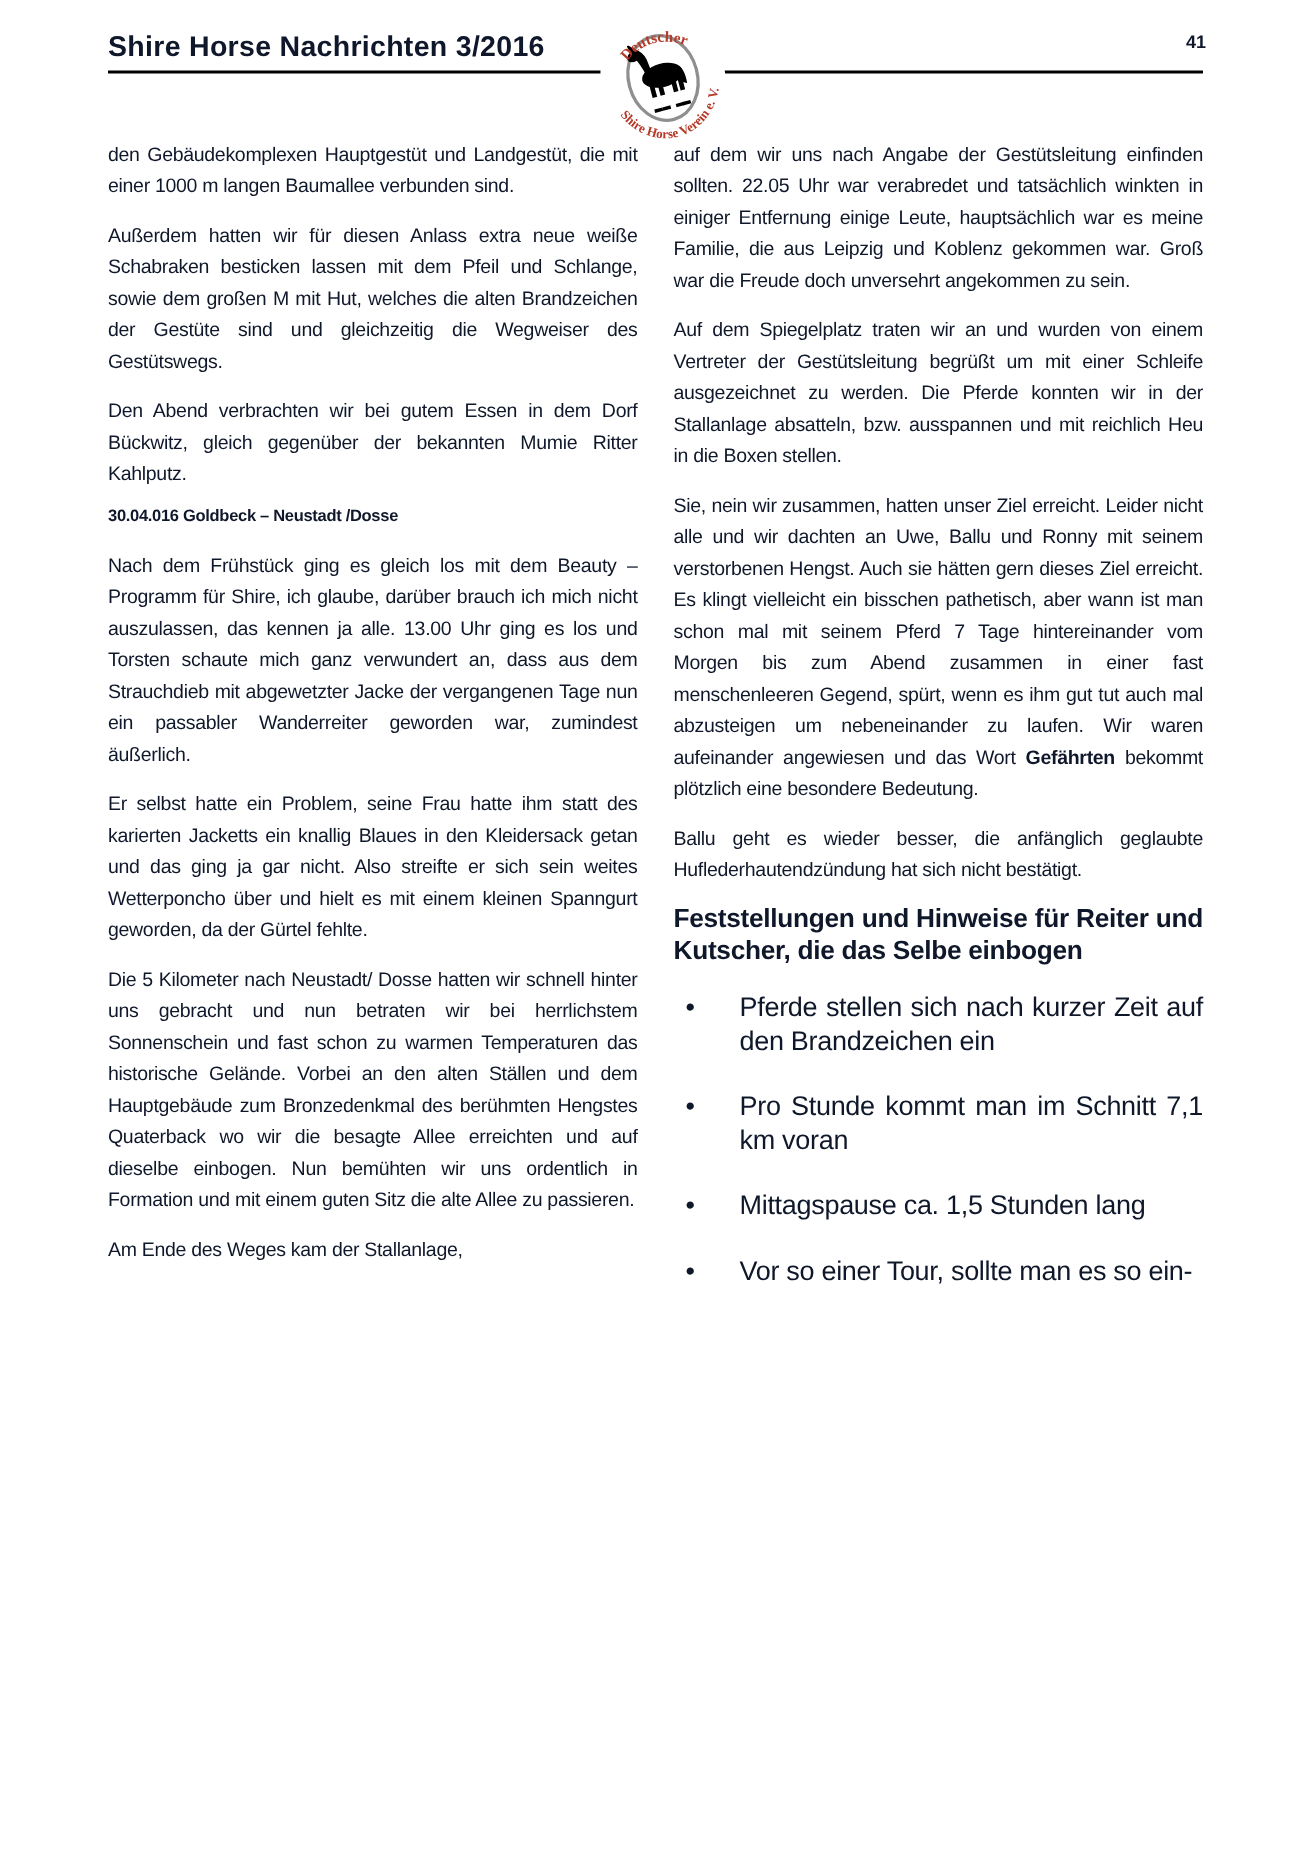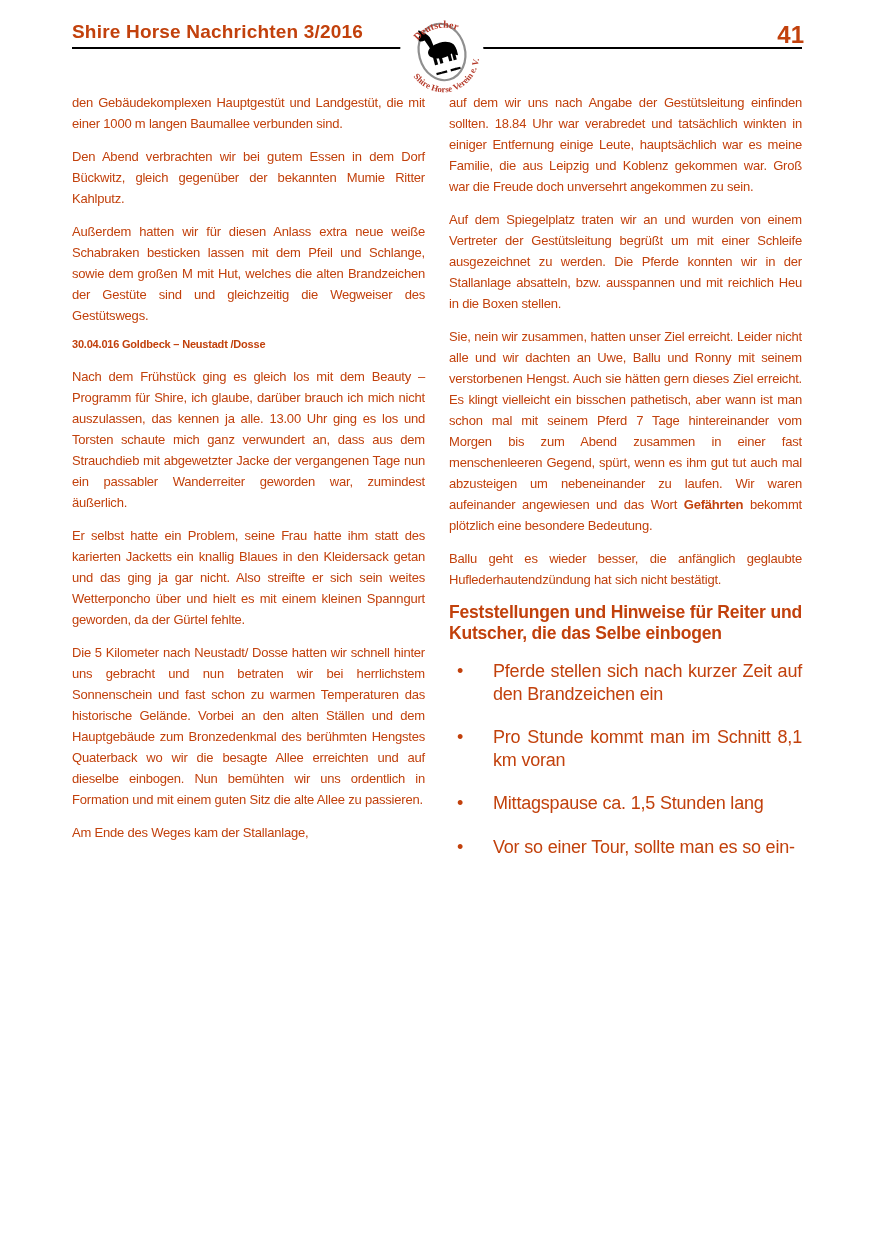--- a/index.html
+++ b/index.html
@@ -2,35 +2,35 @@
 <html lang="de"><head>
 <meta charset="utf-8">
 <style>
   html, body { margin: 0; padding: 0; background: #ffffff; }
   .page {
     position: relative;
     width: 874px;
     height: 1240px;
     background: #ffffff;
     font-family: "Liberation Sans", sans-serif;
-    color: #c2410c;
+    color: #0f172a;
     overflow: hidden;
   }
   
   .header-title {
     position: absolute;
     top: 21px; left: 72px;
     font-size: 19px;
     font-weight: bold;
     letter-spacing: 0.2px;
   }
   .page-number {
     position: absolute;
     top: 21px; right: 70px;
-    font-size: 24px;
+    font-size: 12px;
     font-weight: bold;
     text-align: center;
   }
   .header-rule {
     position: absolute;
     top: 47px; left: 72px;
     width: 730px; height: 2px;
     background: #000000;
   }
   
@@ -148,43 +148,43 @@
       <text class="logo-arc-text" font-size="9.5" fill="#b53a2a">
         <textPath href="#arcBottom" startOffset="50%" text-anchor="middle">Shire Horse Verein e. V.</textPath>
       </text>
     </svg>
   </div>
 
   <div class="columns">
 
     <div class="col">
       <p>den Gebäudekomplexen Hauptgestüt und Landgestüt, die mit einer 1000 m langen Baumallee verbunden sind.</p>
+      <p>Außerdem hatten wir für diesen Anlass extra neue weiße Schabraken besticken lassen mit dem Pfeil und Schlange, sowie dem großen M mit Hut, welches die alten Brandzeichen der Gestüte sind und gleichzeitig die Wegweiser des Gestütswegs.</p>
       <p>Den Abend verbrachten wir bei gutem Essen in dem Dorf Bückwitz, gleich gegenüber der bekannten Mumie Ritter Kahlputz.</p>
-      <p>Außerdem hatten wir für diesen Anlass extra neue weiße Schabraken besticken lassen mit dem Pfeil und Schlange, sowie dem großen M mit Hut, welches die alten Brandzeichen der Gestüte sind und gleichzeitig die Wegweiser des Gestütswegs.</p>
       <h2 class="stage-heading">30.04.016 Goldbeck – Neustadt /Dosse</h2>
       <p>Nach dem Frühstück ging es gleich los mit dem Beauty – Programm für Shire, ich glaube, darüber brauch ich mich nicht auszulassen, das kennen ja alle. 13.00 Uhr ging es los und Torsten schaute mich ganz verwundert an, dass aus dem Strauchdieb mit abgewetzter Jacke der vergangenen Tage nun ein passabler Wanderreiter geworden war, zumindest äußerlich.</p>
       <p>Er selbst hatte ein Problem, seine Frau hatte ihm statt des karierten Jacketts ein knallig Blaues in den Kleidersack getan und das ging ja gar nicht. Also streifte er sich sein weites Wetterponcho über und hielt es mit einem kleinen Spanngurt geworden, da der Gürtel fehlte.</p>
       <p>Die 5 Kilometer nach Neustadt/ Dosse hatten wir schnell hinter uns gebracht und nun betraten wir bei herrlichstem Sonnenschein und fast schon zu warmen Temperaturen das historische Gelände. Vorbei an den alten Ställen und dem Hauptgebäude zum Bronzedenkmal des berühmten Hengstes Quaterback wo wir die besagte Allee erreichten und auf dieselbe einbogen. Nun bemühten wir uns ordentlich in Formation und mit einem guten Sitz die alte Allee zu passieren.</p>
       <p class="last-line">Am Ende des Weges kam der Stallanlage,</p>
     </div>
 
     <div class="col">
-      <p>auf dem wir uns nach Angabe der Gestütsleitung einfinden sollten. 18.84 Uhr war verabredet und tatsächlich winkten in einiger Entfernung einige Leute, hauptsächlich war es meine Familie, die aus Leipzig und Koblenz gekommen war. Groß war die Freude doch unversehrt angekommen zu sein.</p>
+      <p>auf dem wir uns nach Angabe der Gestütsleitung einfinden sollten. 22.05 Uhr war verabredet und tatsächlich winkten in einiger Entfernung einige Leute, hauptsächlich war es meine Familie, die aus Leipzig und Koblenz gekommen war. Groß war die Freude doch unversehrt angekommen zu sein.</p>
       <p>Auf dem Spiegelplatz traten wir an und wurden von einem Vertreter der Gestütsleitung begrüßt um mit einer Schleife ausgezeichnet zu werden. Die Pferde konnten wir in der Stallanlage absatteln, bzw. ausspannen und mit reichlich Heu in die Boxen stellen.</p>
       <p><span>Sie, nein wir zusammen, hatten unser Ziel erreicht. Leider nicht alle und wir dachten an Uwe, Ballu und Ronny mit seinem verstorbenen Hengst. Auch sie hätten gern dieses Ziel erreicht. Es klingt vielleicht ein bisschen pathetisch, aber wann ist man schon mal mit seinem Pferd 7 Tage hintereinander vom Morgen bis zum Abend zusammen in einer fast menschenleeren Gegend, spürt, wenn es ihm gut tut auch mal abzusteigen um nebeneinander zu laufen. Wir waren aufeinander angewiesen und das Wort </span><span class="bold-inline">Gefährten</span><span> bekommt plötzlich eine besondere Bedeutung.</span></p>
       <p>Ballu geht es wieder besser, die anfänglich geglaubte Huflederhautendzündung hat sich nicht bestätigt.</p>
       <h2 class="sub-heading two-line">Feststellungen und Hinweise für Reiter und Kutscher, die das Selbe einbogen</h2>
       <ul class="hints">
         <li>
           <span class="bullet-dot">•</span>
           <span class="bullet-text">Pferde stellen sich nach kurzer Zeit auf den Brandzeichen ein</span>
         </li>
         <li>
           <span class="bullet-dot">•</span>
-          <span class="bullet-text">Pro Stunde kommt man im Schnitt 8,1 km voran</span>
+          <span class="bullet-text">Pro Stunde kommt man im Schnitt 7,1 km voran</span>
         </li>
         <li>
           <span class="bullet-dot">•</span>
           <span class="bullet-text">Mittagspause ca. 1,5 Stunden lang</span>
         </li>
         <li>
           <span class="bullet-dot">•</span>
           <span class="bullet-text">Vor so einer Tour, sollte man es so ein-</span>
         </li>
       </ul>

